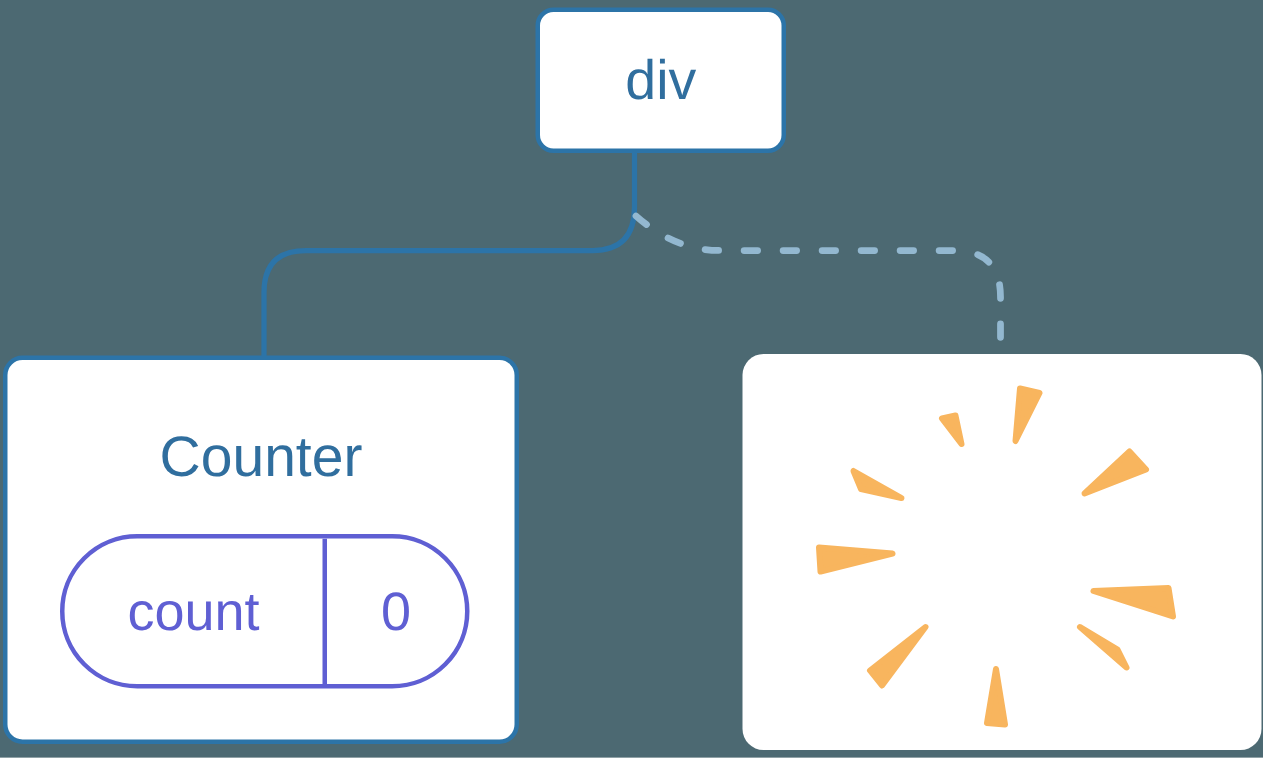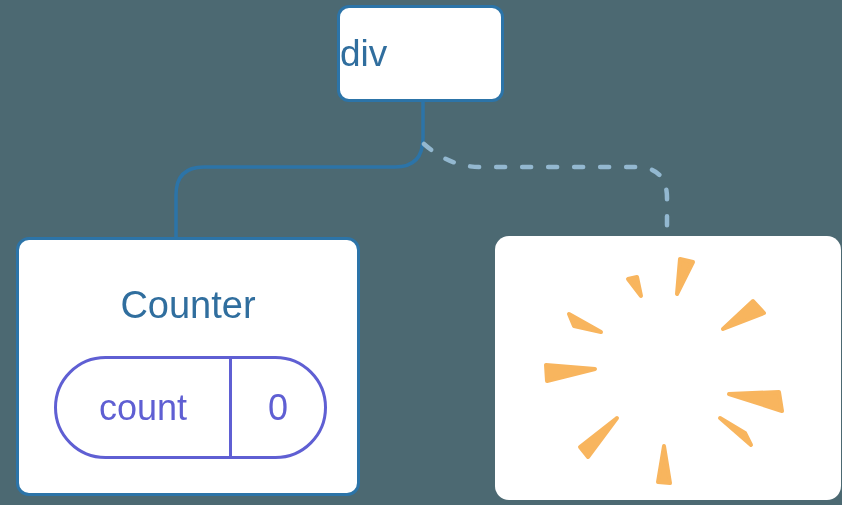--- a/index.html
+++ b/index.html
@@ -29,33 +29,33 @@
     stroke-linecap:round;
   }
 
   .card{
     position:absolute;
     background:var(--card-bg,#fff);
     box-sizing:border-box;
   }
 
   .div-node{
-    left:337px; top:5px;
+    left:357px; top:5px;
     width:167px; height:97px;
     border:3px solid var(--node-border,#2c74a8);
     border-radius:12px;
-    display:flex; align-items:center; justify-content:flex-start;
+    display:flex; align-items:center; justify-content:center;
   }
   .div-node .node-label{
     font-size:37px;
     color:var(--node-text,#306e9e);
   }
 
   .counter-node{
-    left:16px; top:237px;
+    left:2px; top:237px;
     width:344px; height:259px;
     border:3px solid var(--node-border,#2c74a8);
     border-radius:13px;
     text-decoration:underline;
   }
   .counter-title{
     position:absolute; left:0; top:44px;
     width:100%;
     text-align:center;
     font-size:38px;

